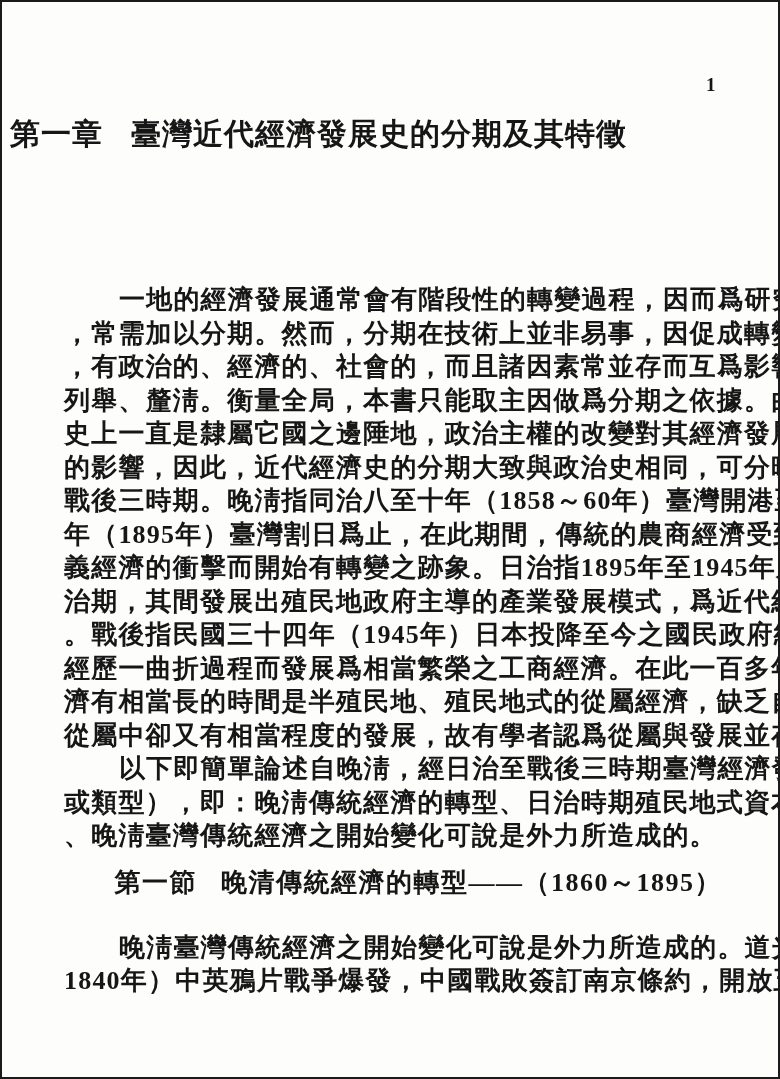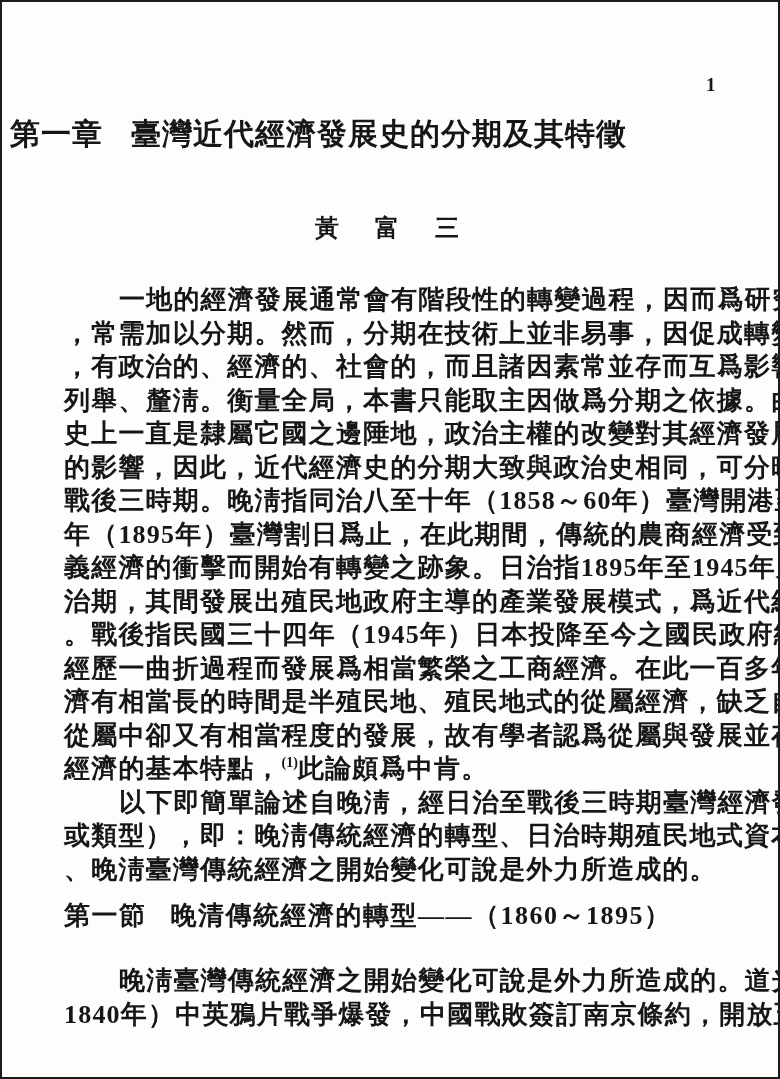--- a/index.html
+++ b/index.html
@@ -72,56 +72,54 @@
     font-size: 14px;
     font-weight: 600;
     vertical-align: super;
     line-height: 0;
     letter-spacing: 0;
   }
   .section {
     margin: 9px 0 27px 0;
     height: 42px;
     line-height: 42px;
-    text-align: left;
+    text-align: right;
     font-size: 26px;
     font-weight: 700;
     letter-spacing: 1.5px;
     white-space: nowrap;
   }
   .section .gap2 { display: inline-block; width: 24px; }
 </style>
 </head>
 <body>
 
 <div class="page">
 
   <div class="pagenum">1</div>
 
   <h1 class="chapter"><span>第一章</span><span class="gap"></span><span>臺灣近代經濟發展史的分期及其特徵</span></h1>
 
-  <div class="author">黃　富　三</div>
 
   <div class="body">
 
     <p class="line indent">一地的經濟發展通常會有階段性的轉變過程，因而爲研究與論述之便</p>
     <p class="line">，常需加以分期。然而，分期在技術上並非易事，因促成轉變的因素很多</p>
     <p class="line">，有政治的、經濟的、社會的，而且諸因素常並存而互爲影響，難以一一</p>
     <p class="line">列舉、釐淸。衡量全局，本書只能取主因做爲分期之依據。由於臺灣在歷</p>
     <p class="line">史上一直是隸屬它國之邊陲地，政治主權的改變對其經濟發展具有決定性</p>
     <p class="line">的影響，因此，近代經濟史的分期大致與政治史相同，可分晚淸、日治及</p>
     <p class="line">戰後三時期。晚淸指同治八至十年（1858～60年）臺灣開港至光緒二十一</p>
     <p class="line">年（1895年）臺灣割日爲止，在此期間，傳統的農商經濟受到西方資本主</p>
     <p class="line">義經濟的衝擊而開始有轉變之跡象。日治指1895年至1945年之日本殖民統</p>
     <p class="line">治期，其間發展出殖民地政府主導的產業發展模式，爲近代經濟奠定基礎</p>
     <p class="line">。戰後指民國三十四年（1945年）日本投降至今之國民政府統治期，其間</p>
     <p class="line">經歷一曲折過程而發展爲相當繁榮之工商經濟。在此一百多年中，臺灣經</p>
     <p class="line">濟有相當長的時間是半殖民地、殖民地式的從屬經濟，缺乏自主性；但在</p>
     <p class="line">從屬中卻又有相當程度的發展，故有學者認爲從屬與發展並存是近代臺灣</p>
-    <p class="line"><span>經濟的基本特點，</span><sup class="fn">(1)</sup><span>此論頗爲中肯。</span></p>
 
     <p class="line indent">以下即簡單論述自晚淸，經日治至戰後三時期臺灣經濟發展之特徵（</p>
     <p class="line">或類型），即：晚淸傳統經濟的轉型、日治時期殖民地式資本主義的展開</p>
     <p class="line">、晚淸臺灣傳統經濟之開始變化可說是外力所造成的。</p>
 
     <h2 class="section"><span>第一節</span><span class="gap2"></span><span>晚清傳統經濟的轉型——（1860～1895）</span></h2>
 
     <p class="line indent">晚淸臺灣傳統經濟之開始變化可說是外力所造成的。道光二十年（</p>
     <p class="line">1840年）中英鴉片戰爭爆發，中國戰敗簽訂南京條約，開放五口通商，西</p>
 

